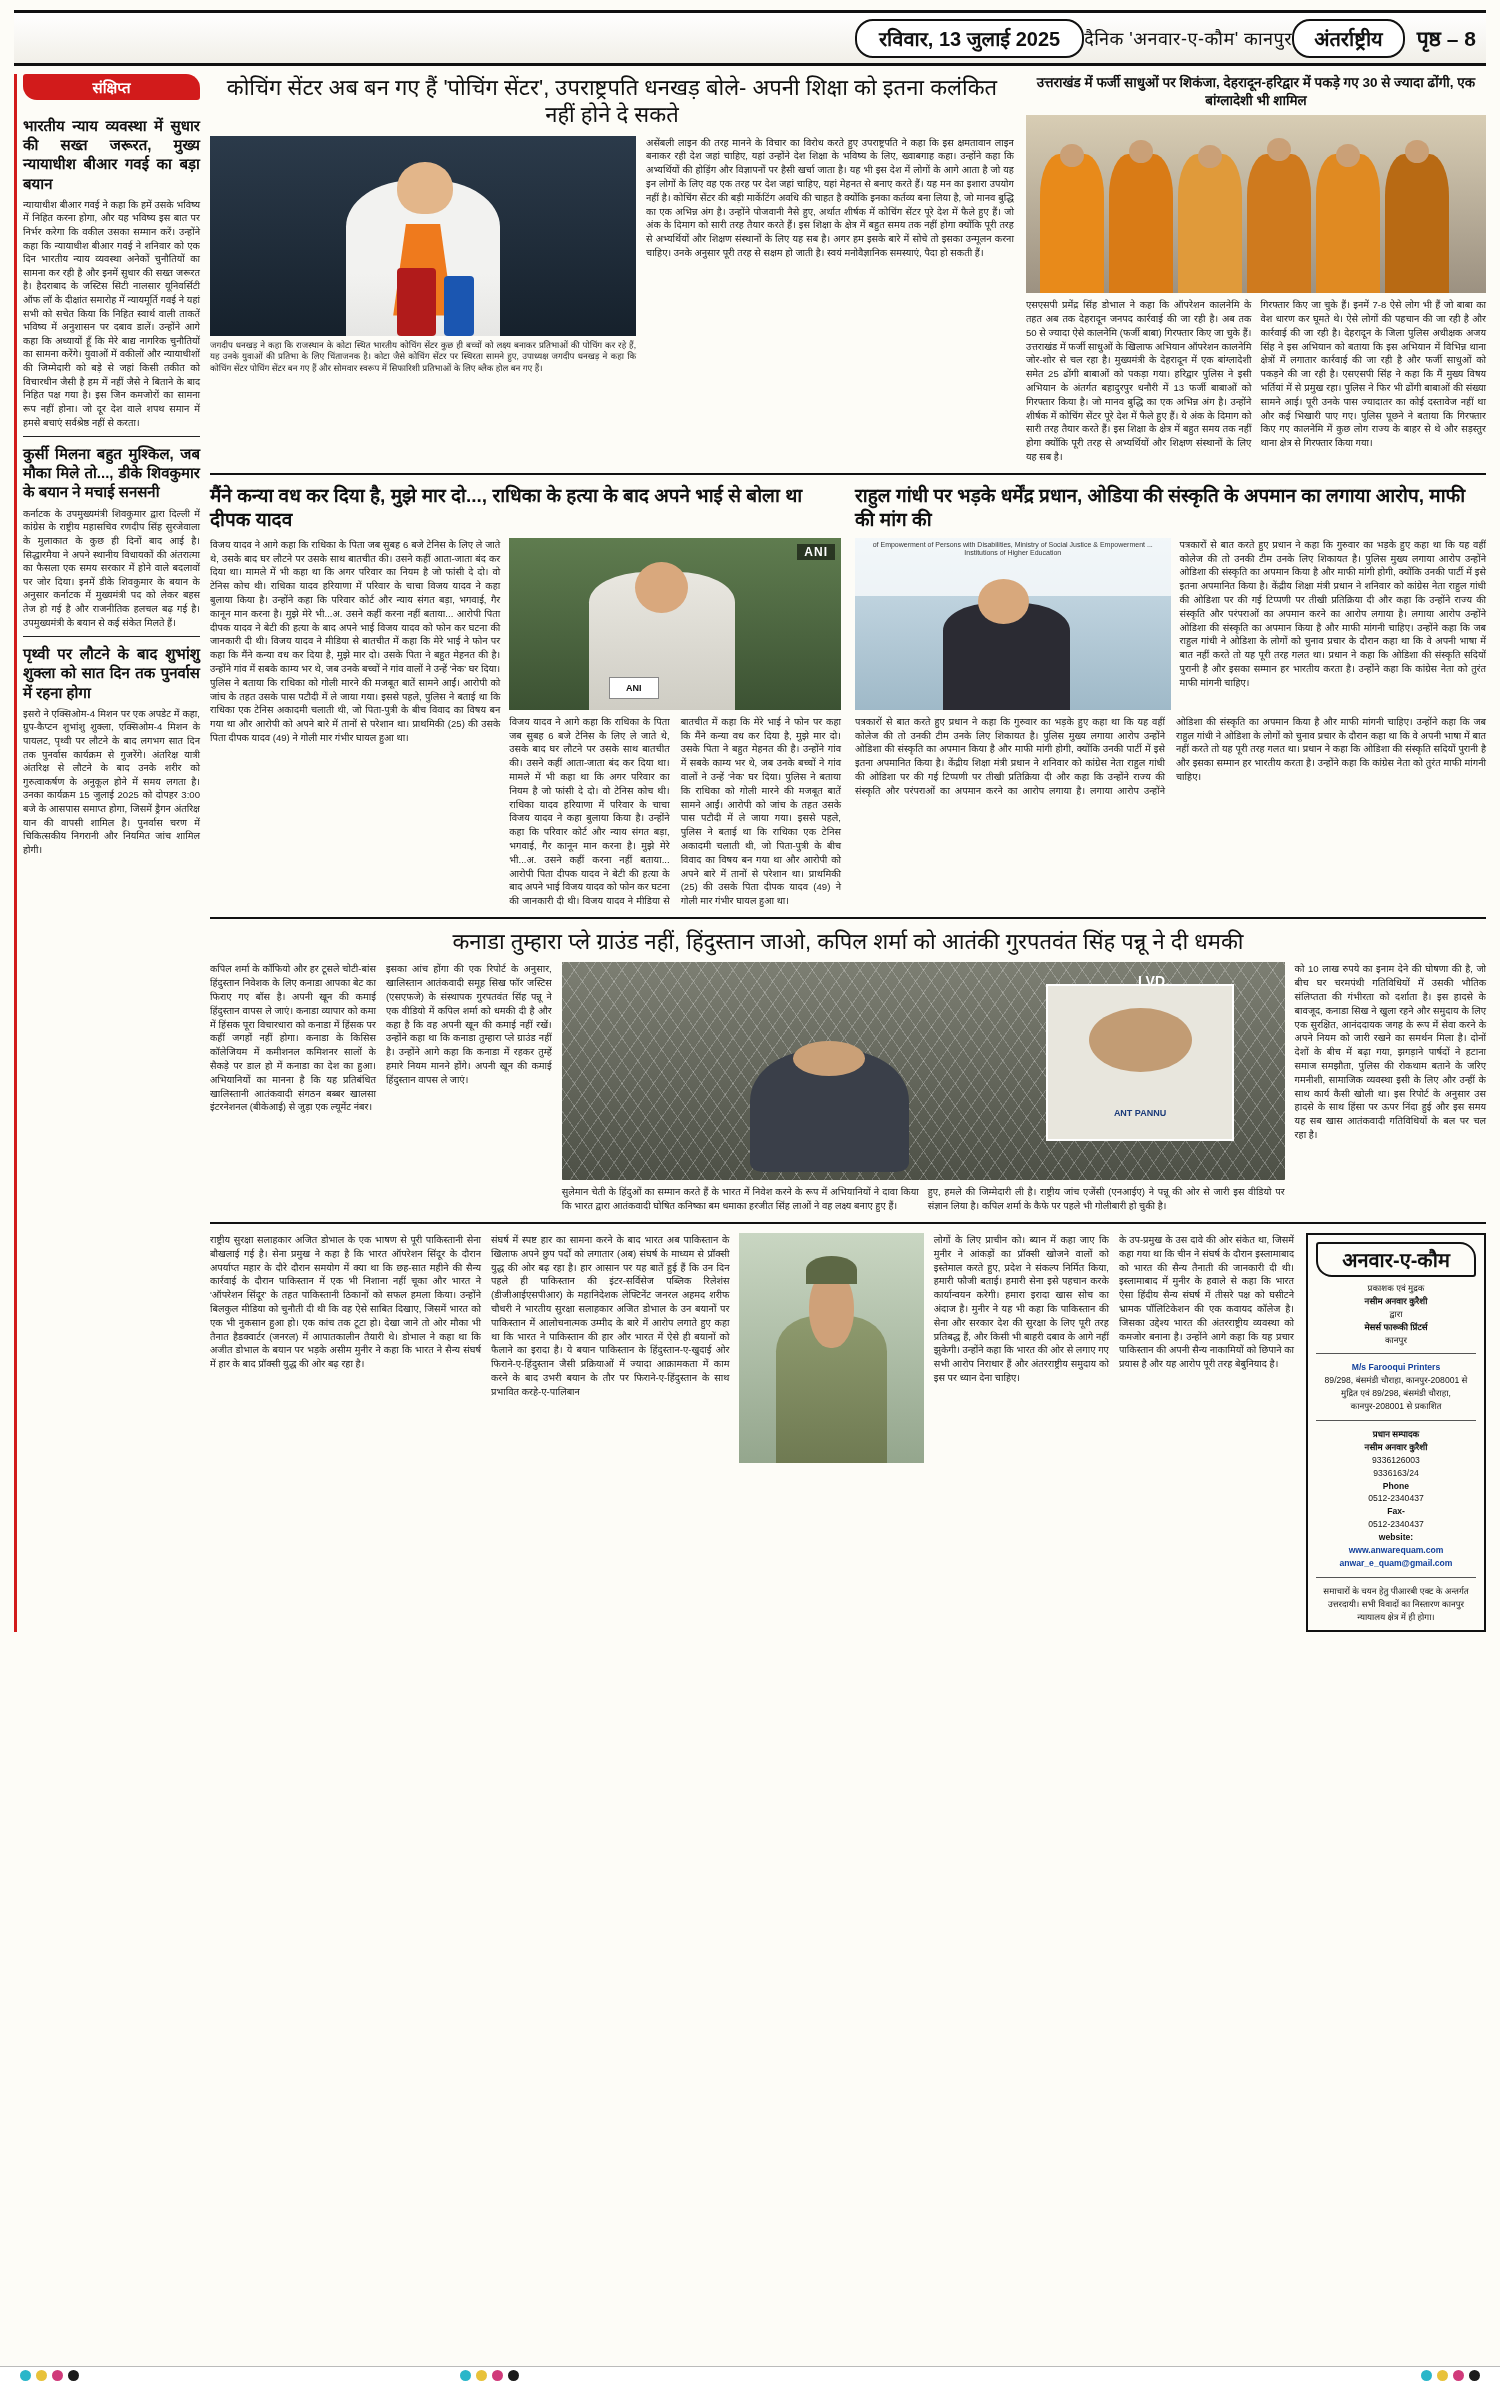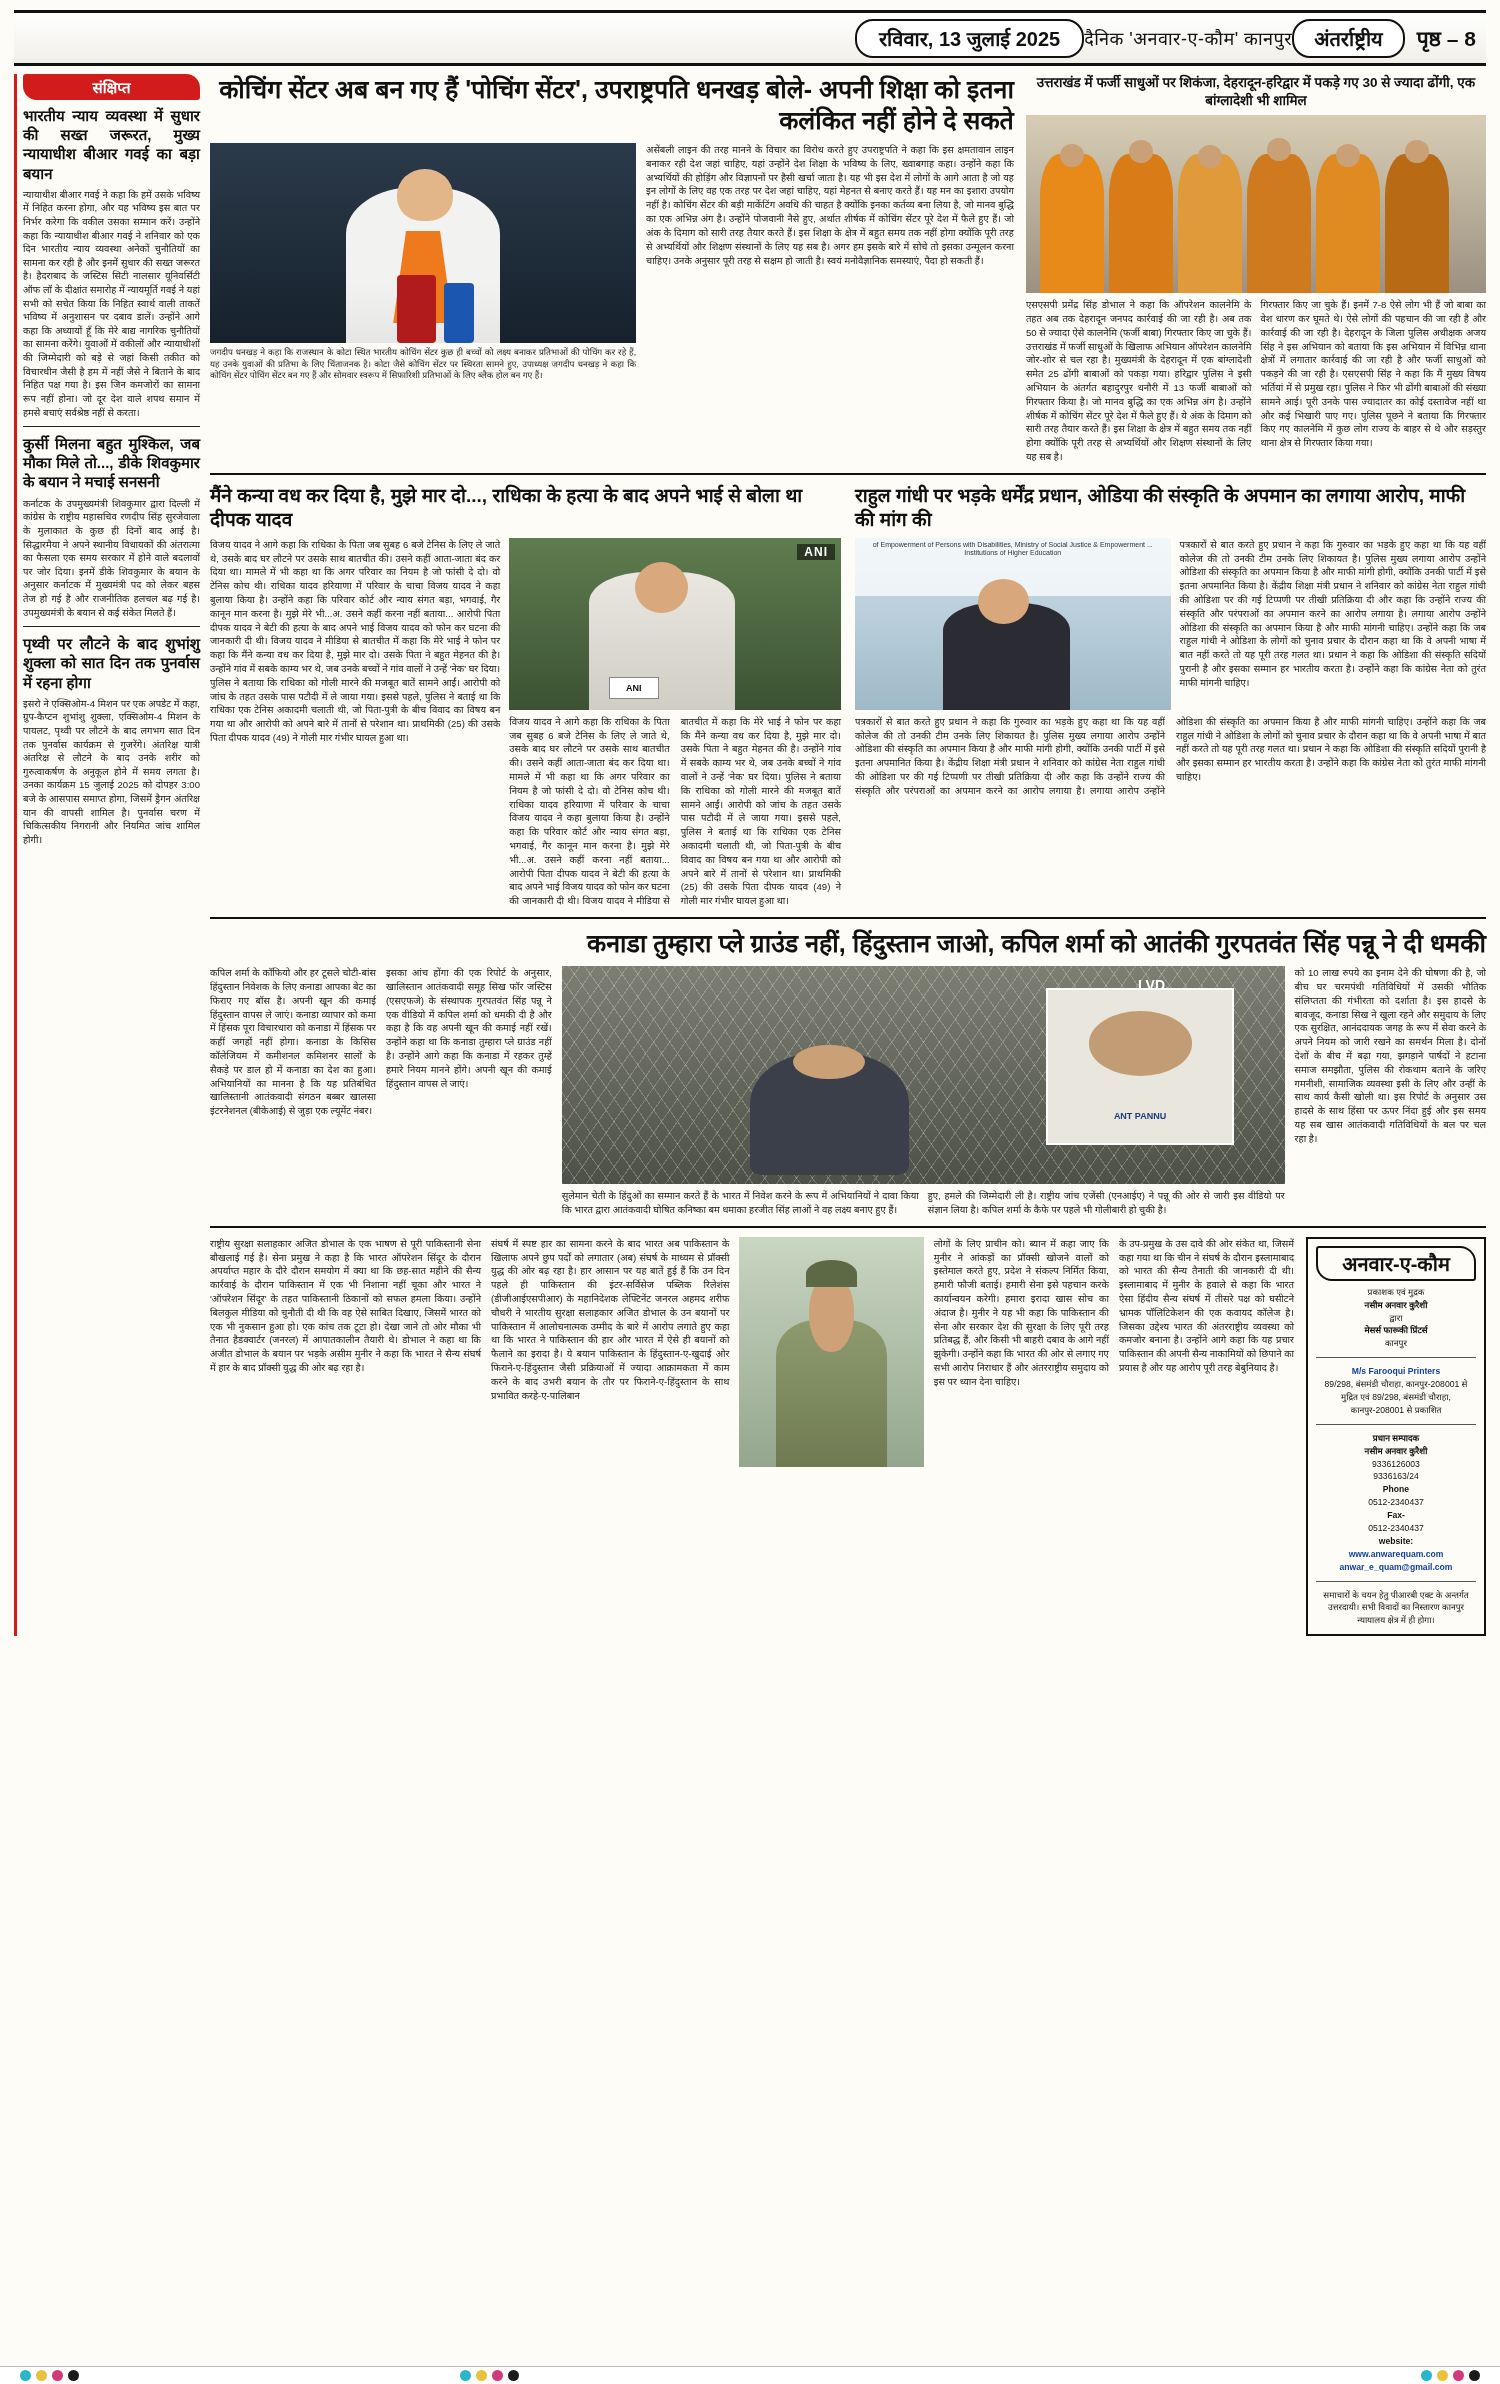--- a/index.html
+++ b/index.html
@@ -43,39 +43,39 @@
   
   .content { display:flex; gap:10px; margin-top:8px; }
   .col-left { width:186px; flex:0 0 186px; }
   .col-main { flex:1; }
 
   
   .rail-head {
     background:#d21b1b; color:#fff; text-align:center;
     font-size:15px; font-weight:bold; padding:3px 0;
     border-radius:3px 14px 3px 14px;
-    margin-bottom:6px;
+    margin-bottom:16px;
   }
   .rail-title {
     font-size:15px; font-weight:bold; line-height:1.28;
     margin-bottom:5px; text-align:justify;
   }
   .rail-body {
     font-size:9.6px; line-height:1.42; text-align:justify;
     column-count:1; color:#1a1a1a;
   }
   .rail-sep { border-top:1px solid #222; margin:7px 0; }
   .rail-left-border {
     border-left:3px solid #d21b1b; padding-left:6px;
   }
 
   
   .hl {
-    font-size:25px; font-weight:bold; line-height:1.24;
-    text-align:right; margin:0 0 7px 0;
+    font-size:22px; font-weight:normal; line-height:1.24;
+    text-align:center; margin:0 0 7px 0;
   }
   .hl-sm { font-size:19px; font-weight:bold; line-height:1.26; text-align:left; margin:0 0 6px 0;}
   .hl-kicker { font-size:13.5px; font-weight:bold; line-height:1.3; text-align:center; margin:0 0 6px 0;}
   .hl-white {
     font-size:25px; font-weight:bold; line-height:1.26;
     text-align:center; color:#fff; margin:0;
   }
   .redband {
     background:#c0171a; padding:8px 10px; margin-bottom:8px;
   }

